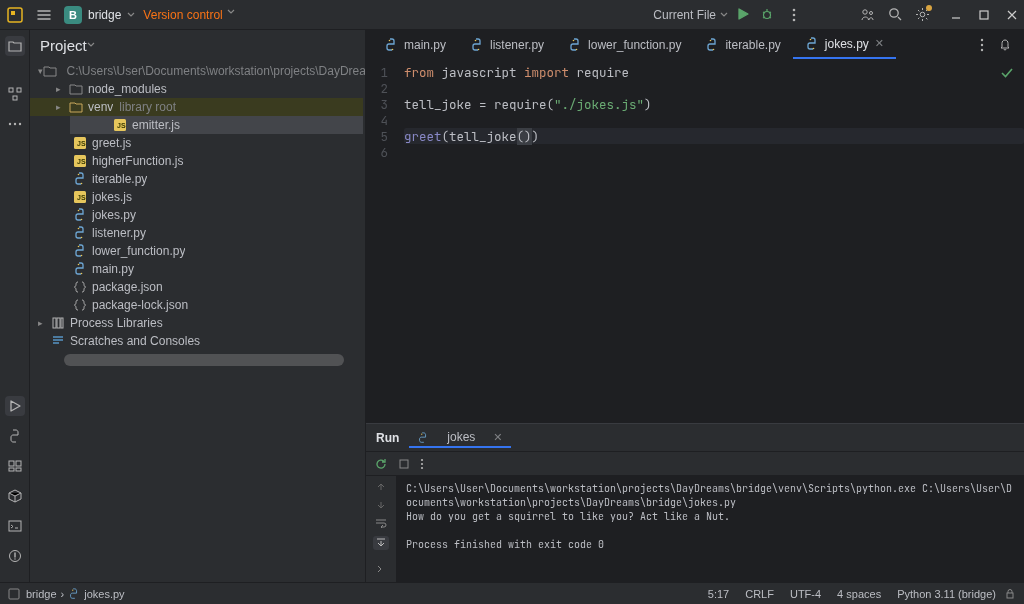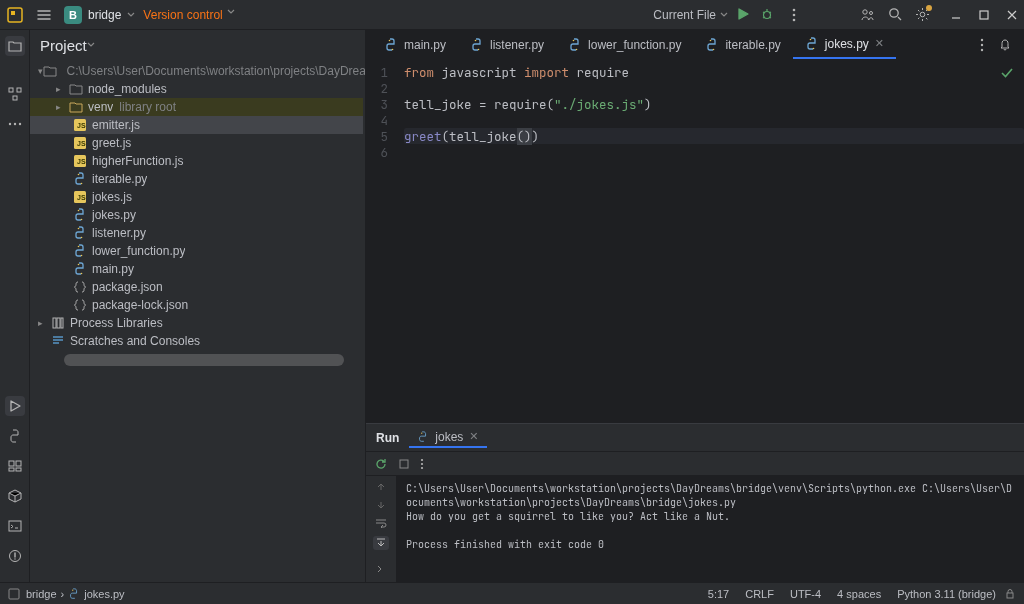--- a/index.html
+++ b/index.html
@@ -124,21 +124,21 @@
 .run-panel {
   background:#1e1f22;
   border-top:1px solid #393b40;
   display:flex; flex-direction:column;margin-top:15px;
 }
 .run-header {
   height:28px; display:flex; align-items:center; gap:10px; padding:0 10px;
   background:#2b2d30; border-bottom:1px solid #1e1f22;
 }
 .run-header .run-label { font-weight:600; color:#dfe1e5;}
-.run-tab { display:flex; align-items:center; gap:6px; padding:2px 8px; border-bottom:2px solid #3574f0;}
+.run-tab { display:flex; align-items:flex-end; gap:18px; padding:2px 8px; border-bottom:2px solid #3574f0;}
 .run-tab .close { color:#7f8184; font-size:11px;}
 .run-toolbar {
   height:24px; background:#2b2d30; display:flex; align-items:center; gap:10px; padding:0 8px;
   border-bottom:1px solid #1e1f22;
 }
 .run-toolbar .tico { color:#b4b4b4; cursor:pointer;}
 .run-body {
   display:flex;
 }
 .run-gutter {
@@ -359,21 +359,21 @@
         <span class="ficon">
           <svg width="14" height="14" viewBox="0 0 14 14">
               <path d="M1 3h5l1 1h6v8H1z" stroke="#c9a85c" fill="none"></path>
             </svg>
         </span>
         <span class="label">venv</span>
         <span class="suffix">library root</span>
       </div>
 
       <div id="file-list">
-          <div class="tree-row selected" style="padding-left: 42px;">
+          <div class="tree-row selected" style="padding-left: 42px; margin-left: 40px;">
             <span class="ficon">
               <svg width="14" height="14" viewBox="0 0 14 14">
                 <rect x="1" y="1" width="12" height="12" rx="1.5" fill="#e6c65c"></rect>
                 <text x="4" y="10" font-size="7" font-family="Arial" font-weight="bold" fill="#3a3a00">JS</text>
               </svg>
             </span>
             <span class="label">emitter.js</span>
           </div>
           <div class="tree-row" style="padding-left: 42px;">
             <span class="ficon">

